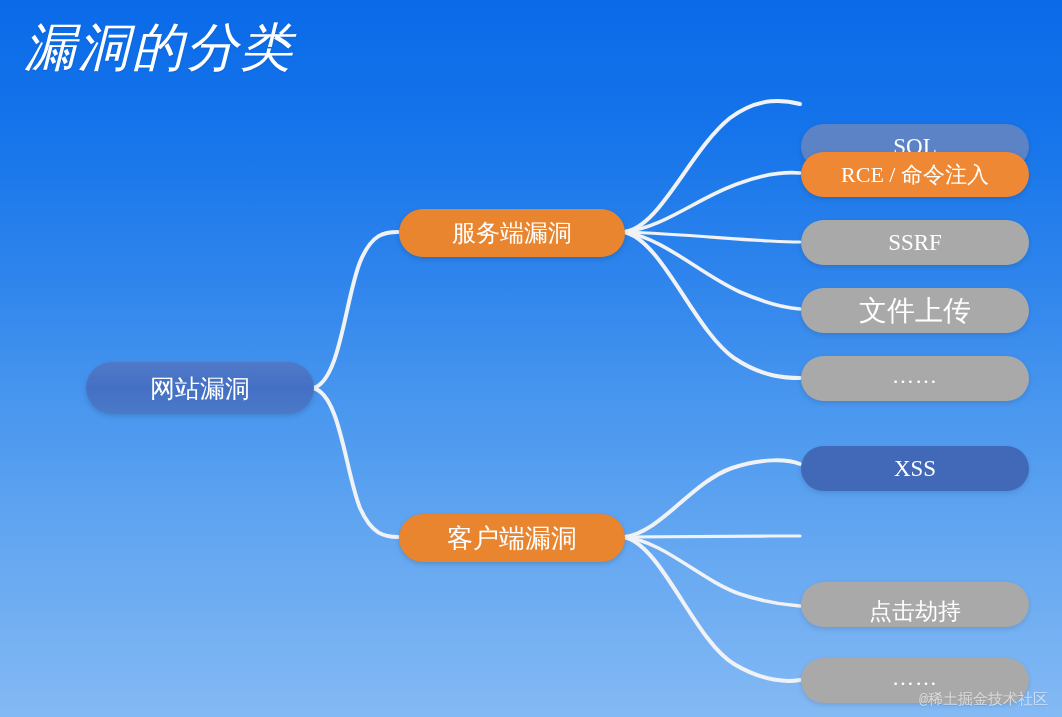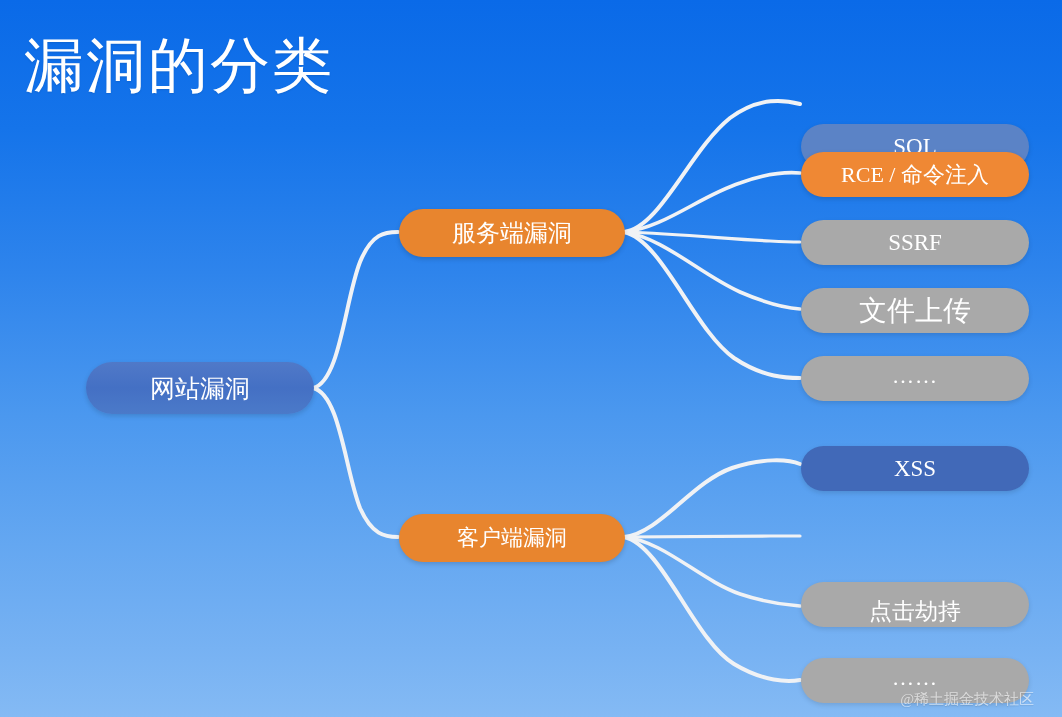--- a/index.html
+++ b/index.html
@@ -24,28 +24,29 @@
         #64a7f1 76%,
         #79b3f3 92%,
         #84baf4 100%);
     overflow: hidden;
   }
 
   
   #slide-title {
     position: absolute;
     left: 24px;
-    top: 24px;
+    top: 6px;
     color: #ffffff;
-    font-size: 60px;
+    font-size: 52px;
     line-height: 84px;
     letter-spacing: 2px;
     font-family: "Liberation Serif", "DejaVu Serif", serif;
     text-shadow: 0 1px 2px rgba(0,0,0,0.10);
     white-space: nowrap;
+    font-style: italic;
   }
 
   
   #connectors {
     position: absolute;
     left: 0;
     top: 0;
     width: 1062px;
     height: 717px;
   }
@@ -94,25 +95,25 @@
   .ellipsis-dots {
     letter-spacing: 1px;
     font-size: 22px;
     line-height: 1;
     padding-bottom: 6px;
   }
 
   
   #watermark {
     position: absolute;
-    right: 28px;
+    right: 14px;
     bottom: 8px;
     color: rgba(255,255,255,0.62);
     font-size: 15px;
-    font-family: Liberation Serif, serif;
+    font-family: Liberation Mono, monospace;
     white-space: nowrap;
     text-shadow: 0 1px 1px rgba(0,0,0,0.10);
   }
 </style>
 </head>
 <body>
 
 <div id="slide">
 
   <div id="slide-title">漏洞的分类</div>
@@ -138,21 +139,21 @@
   </svg>
 
   <div class="node node-root" style="left:86px; top:362px; width:228px; height:52px; font-size:25px;">
     <span>网站漏洞</span>
   </div>
 
   <div class="node node-branch" style="left:399px; top:209px; width:226px; height:48px; font-size:24px;justify-content:center;">
     <span>服务端漏洞</span>
   </div>
 
-  <div class="node node-branch" style="left:399px; top:514px; width:226px; height:48px; font-size:22px;">
+  <div class="node node-branch" style="left:399px; top:514px; width:226px; height:48px; font-size:26px;">
     <span>客户端漏洞</span>
   </div>
 
   <div class="node node-leaf-blue-muted" style="left:801px; top:84px; width:228px; height:45px; font-size:23px;">
     <span>SQL</span>
   </div>
 
   <div class="node node-leaf-orange" style="left:801px; top:152px; width:228px; height:45px; font-size:22px;">
     <span>RCE / 命令注入</span>
   </div>

